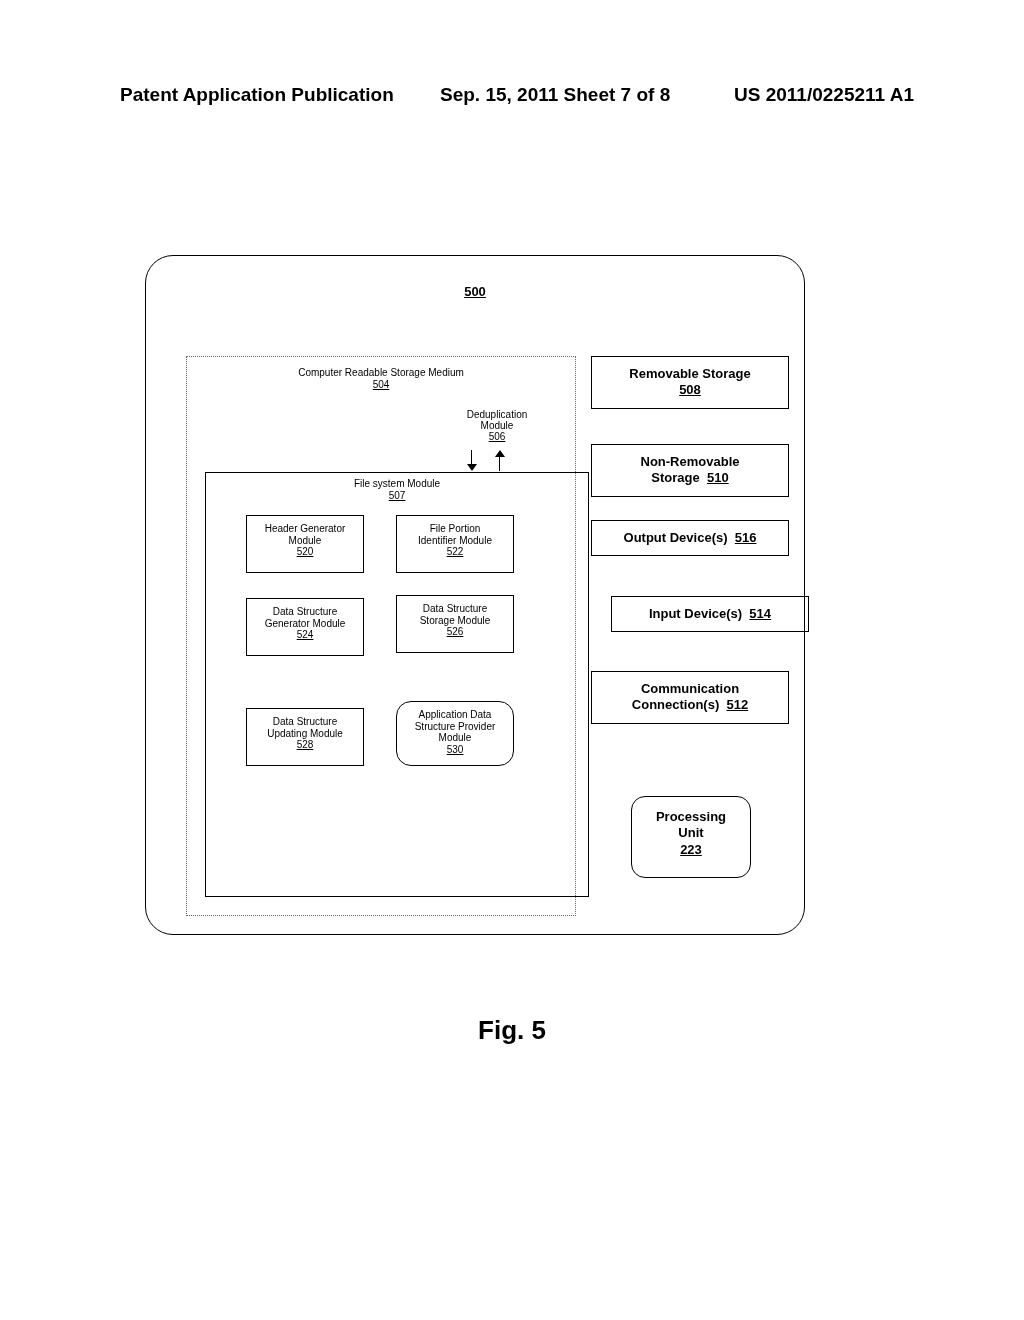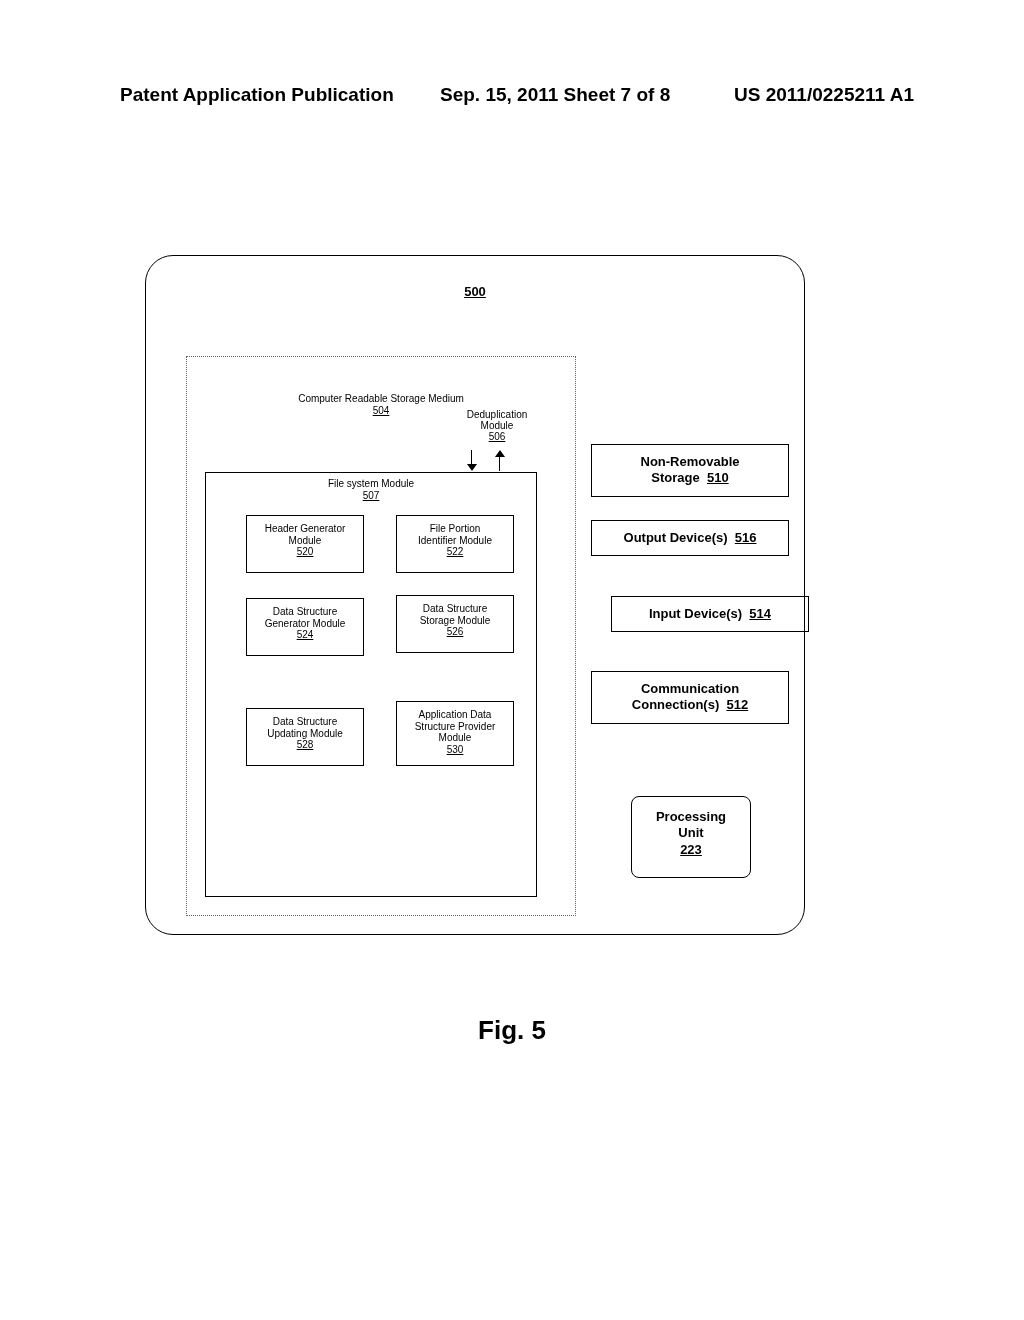--- a/index.html
+++ b/index.html
@@ -67,21 +67,20 @@
   }
 
   .crsm-label {
     position: absolute;
     left: 50%;
     top: 10px;
     transform: translateX(-50%);
     text-align: center;
     font-size: 10px;
     line-height: 1.2;
-    margin-top: 26px;
   }
   .crsm-num {
     text-decoration: underline;
     font-size: 10px;
   }
 
   .dedup-label {
     position: absolute;
     left: 270px;
     top: 52px;
@@ -136,21 +135,21 @@
     left: 0; top: 0;
     border-left: 5px solid transparent;
     border-right: 5px solid transparent;
     border-bottom: 7px solid #000;
   }
 
   .fsm-box {
     position: absolute;
     left: 18px;
     top: 115px;
-    width: 332px;
+    width: 384px;
     height: 425px;
     border: 1px solid #000;
     padding-left: 36px;
   }
 
   .fsm-label {
     position: absolute;
     left: 50%;
     top: 5px;
     transform: translateX(-50%);
@@ -176,21 +175,21 @@
   .mod-num {
     text-decoration: underline;
     font-size: 10px;
   }
 
   .mb-520 { left: 40px;  top: 42px; }
   .mb-522 { left: 190px; top: 42px; }
   .mb-524 { left: 40px;  top: 125px; }
   .mb-526 { left: 190px; top: 122px; }
   .mb-528 { left: 40px;  top: 235px; }
-  .mb-530 { left: 190px; top: 228px; height: 65px;}
+  .mb-530 { left: 190px; top: 228px; height: 65px; border-radius: 15px;}
 
   .right-box {
     position: absolute;
     left: 445px;
     width: 198px;
     border: 1.5px solid #000;
     text-align: center;
     font-size: 13px;
     font-weight: bold;
     padding: 9px 6px;
@@ -206,21 +205,21 @@
   .rb-input     { top: 340px; margin-left: 20px; }
   .rb-comm      { top: 415px; }
 
   .proc-box {
     position: absolute;
     left: 485px;
     top: 540px;
     width: 120px;
     height: 82px;
     border: 1.5px solid #000;
-    border-radius: 8px;
+    border-radius: 14px;
     text-align: center;
     font-size: 13px;
     font-weight: bold;
     line-height: 1.25;
     padding-top: 12px;
   }
 
   .fig-caption {
     position: absolute;
     left: 50%;
@@ -297,20 +296,24 @@
 
         <div class="mod-box mb-530">
           <span>Application Data</span><br>
           <span>Structure Provider</span><br>
           <span>Module</span><br>
           <span class="mod-num">530</span>
         </div>
       </div>
     </div>
 
+    <div class="right-box rb-removable">
+      <span>Removable Storage</span><br>
+      <span class="rb-num">508</span>
+    </div>
 
     <div class="right-box rb-nonremov">
       <span>Non-Removable</span><br>
       <span>Storage</span>
       &nbsp;<span class="rb-num">510</span>
     </div>
 
     <div class="right-box rb-output">
       <span>Output Device(s)</span>
       &nbsp;<span class="rb-num">516</span>

